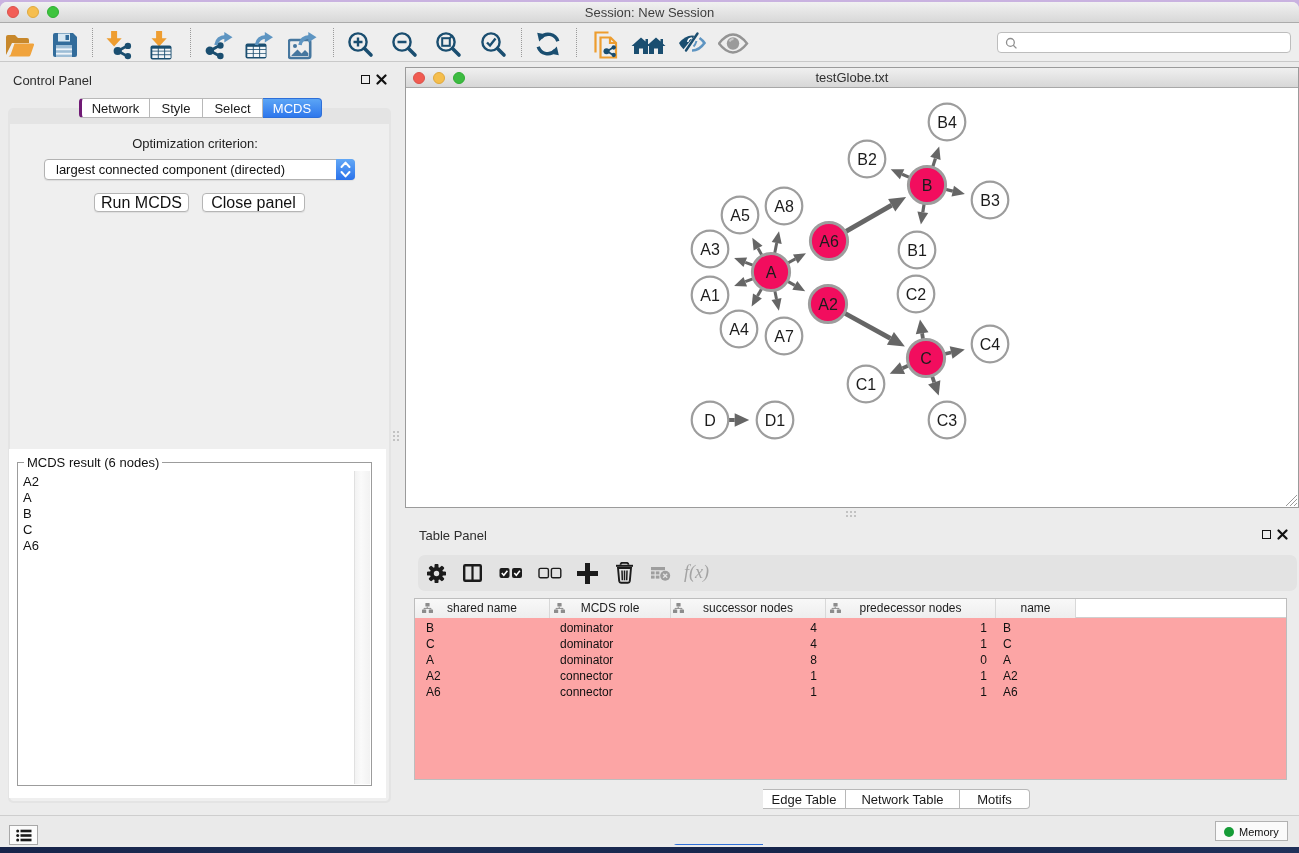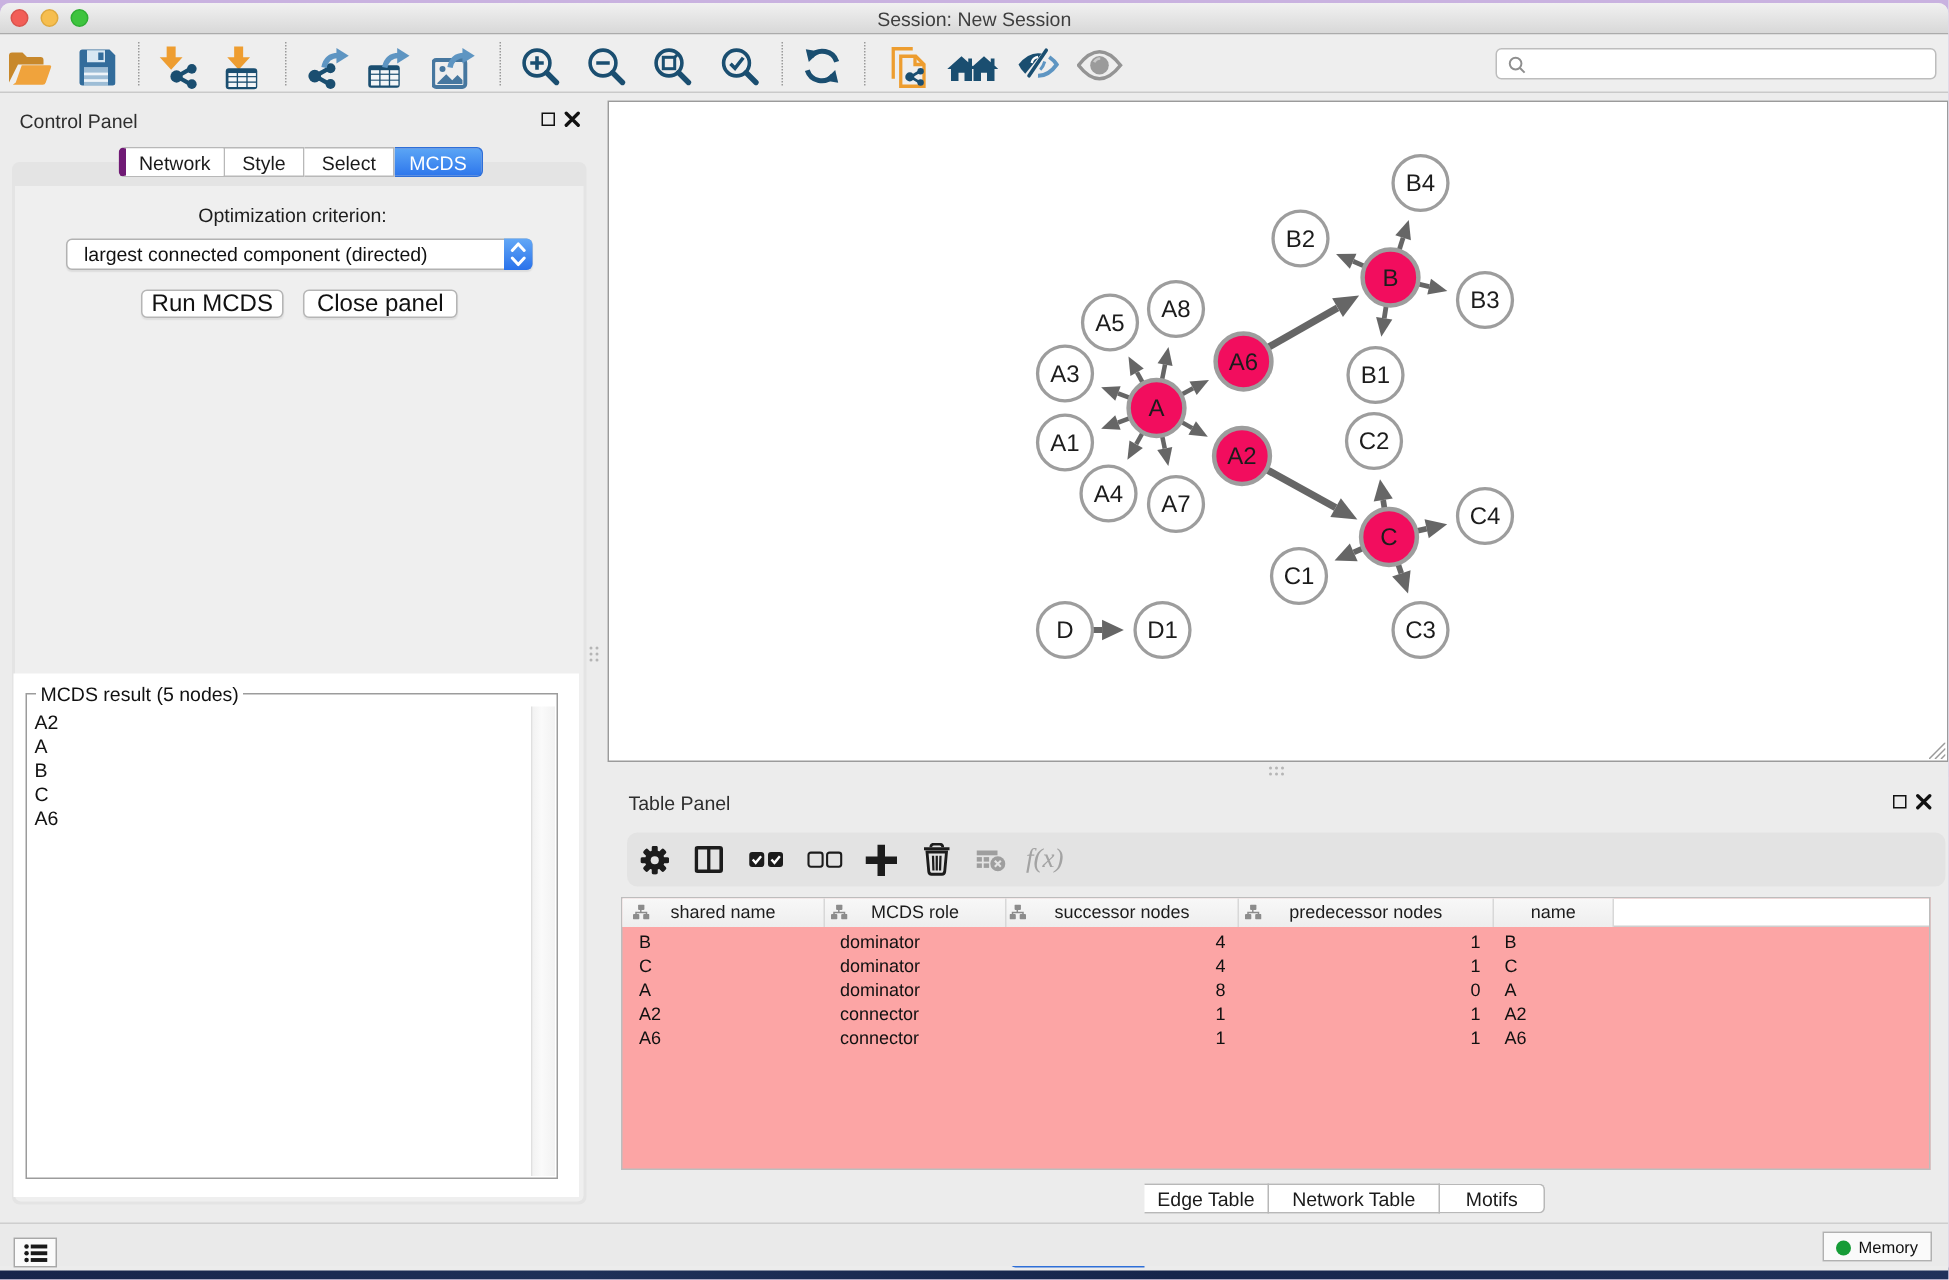--- a/index.html
+++ b/index.html
@@ -21,21 +21,21 @@
 .ticon { position:absolute; top:0; }
 #search { position:absolute; left:997px; top:9px; width:294px; height:21px; background:#fff;
   border:1px solid #bdbdbd; border-radius:4px; }
 
 #cpanel { position:absolute; left:0; top:62px; width:390px; height:754px; background:#ececec; }
 #cpTitle { position:absolute; left:13px; top:9px; font-size:13px; color:#2e2e2e; }
 .flbtn { position:absolute; top:11px; width:9px; height:9px; border:1.5px solid #111; }
 .tabs { position:absolute; font-size:13px; z-index:5; }
 .tab { position:absolute; top:0; height:20px; line-height:19px; text-align:center;
   background:#ffffff; border:1px solid #b8b8b8; border-left:none; color:#1a1a1a; }
-.tab.first { border-left:5px solid #701a75; border-radius:4px 0 0 4px; }
+.tab.first { border-left:3px solid #701a75; border-radius:4px 0 0 4px; }
 .tab.last { border-radius:0 4px 4px 0; }
 .tab.sel { background:linear-gradient(#5ba5f5,#2e77ec); color:#fff; border-color:#2e6fd8; }
 #tabpane { position:absolute; left:8px; top:44px; width:383px; height:695px;
   background:#e4e4e4; border-radius:5px; }
 #tabcontent { position:absolute; left:2px; top:16px; width:379px; height:677px;
   background:#efefef; border-radius:0 0 4px 4px; }
 #optlabel { position:absolute; left:0; top:72px; width:390px; text-align:center; font-size:13px; color:#1d1d1d; }
 #combo { position:absolute; left:44px; top:95px; width:311px; height:21px; background:#fff;
   border:1px solid #b2b2b2; border-radius:4px; box-shadow:0 1px 1px rgba(0,0,0,.08); font-size:13px; }
 #combo span.txt { position:absolute; left:11px; top:2px; color:#111; }
@@ -270,38 +270,44 @@
           <path d="M5.5 8 L9.5 3.6 L13.5 8" fill="none" stroke="#fff" stroke-width="2" stroke-linecap="round" stroke-linejoin="round"></path>
           <path d="M5.5 13 L9.5 17.4 L13.5 13" fill="none" stroke="#fff" stroke-width="2" stroke-linecap="round" stroke-linejoin="round"></path>
         </svg>
       </div>
     </div>
     <div id="optlabel">Optimization criterion:</div>
     <div class="btn" style="left:94px; width:95px;">Run MCDS</div>
     <div class="btn" style="left:202px; width:103px;">Close panel</div>
     <div id="resultbox">
       <div id="fieldset">
-        <div id="fslegend">MCDS result (5 nodes)</div>
+        <div id="fslegend">MCDS result (6 nodes)</div>
         <div id="mlist">A2<br>A<br>B<br>C<br>A6</div>
         <div id="mscroll"></div>
       </div>
     </div>
   </div>
 
   <svg style="position:absolute;left:392px;top:428px" width="8" height="12" viewBox="0 0 8 12">
     <g fill="#b5b5b5">
         <circle cx="2" cy="2" r="1"></circle>
         <circle cx="6" cy="2" r="1"></circle>
         <circle cx="2" cy="6" r="1"></circle>
         <circle cx="6" cy="6" r="1"></circle>
         <circle cx="2" cy="10" r="1"></circle>
         <circle cx="6" cy="10" r="1"></circle>
       </g>
   </svg>
   <div id="netwin">
+    <div id="nettitle">
+      <div class="tl" style="left:7px;  background:#f15b51; border:0.5px solid #d9534c;"></div>
+      <div class="tl" style="left:27px; background:#f5be4d; border:0.5px solid #dfa93e;"></div>
+      <div class="tl" style="left:47px; background:#3dbb41; border:0.5px solid #2fae33;"></div>
+      <div class="t">testGlobe.txt</div>
+    </div>
     <svg id="graph" style="position:absolute;left:0px;top:20px" width="892" height="420" viewBox="0 0 892 420">
 <g stroke="#666666" fill="#666666">
 <line x1="357.1" y1="169.4" x2="352.0" y2="160.2" stroke-width="3"></line>
 <polygon points="346.3,149.7 356.5,157.7 347.6,162.6" stroke="none"></polygon>
 <line x1="368.2" y1="167.7" x2="370.7" y2="155.0" stroke-width="3"></line>
 <polygon points="373.0,143.3 375.7,156.0 365.7,154.1" stroke="none"></polygon>
 <line x1="349.5" y1="178.1" x2="339.3" y2="174.3" stroke-width="3"></line>
 <polygon points="328.1,170.1 341.1,169.5 337.5,179.1" stroke="none"></polygon>
 <line x1="349.5" y1="189.9" x2="339.3" y2="193.7" stroke-width="3"></line>
 <polygon points="328.1,197.9 337.5,188.9 341.1,198.5" stroke="none"></polygon>

